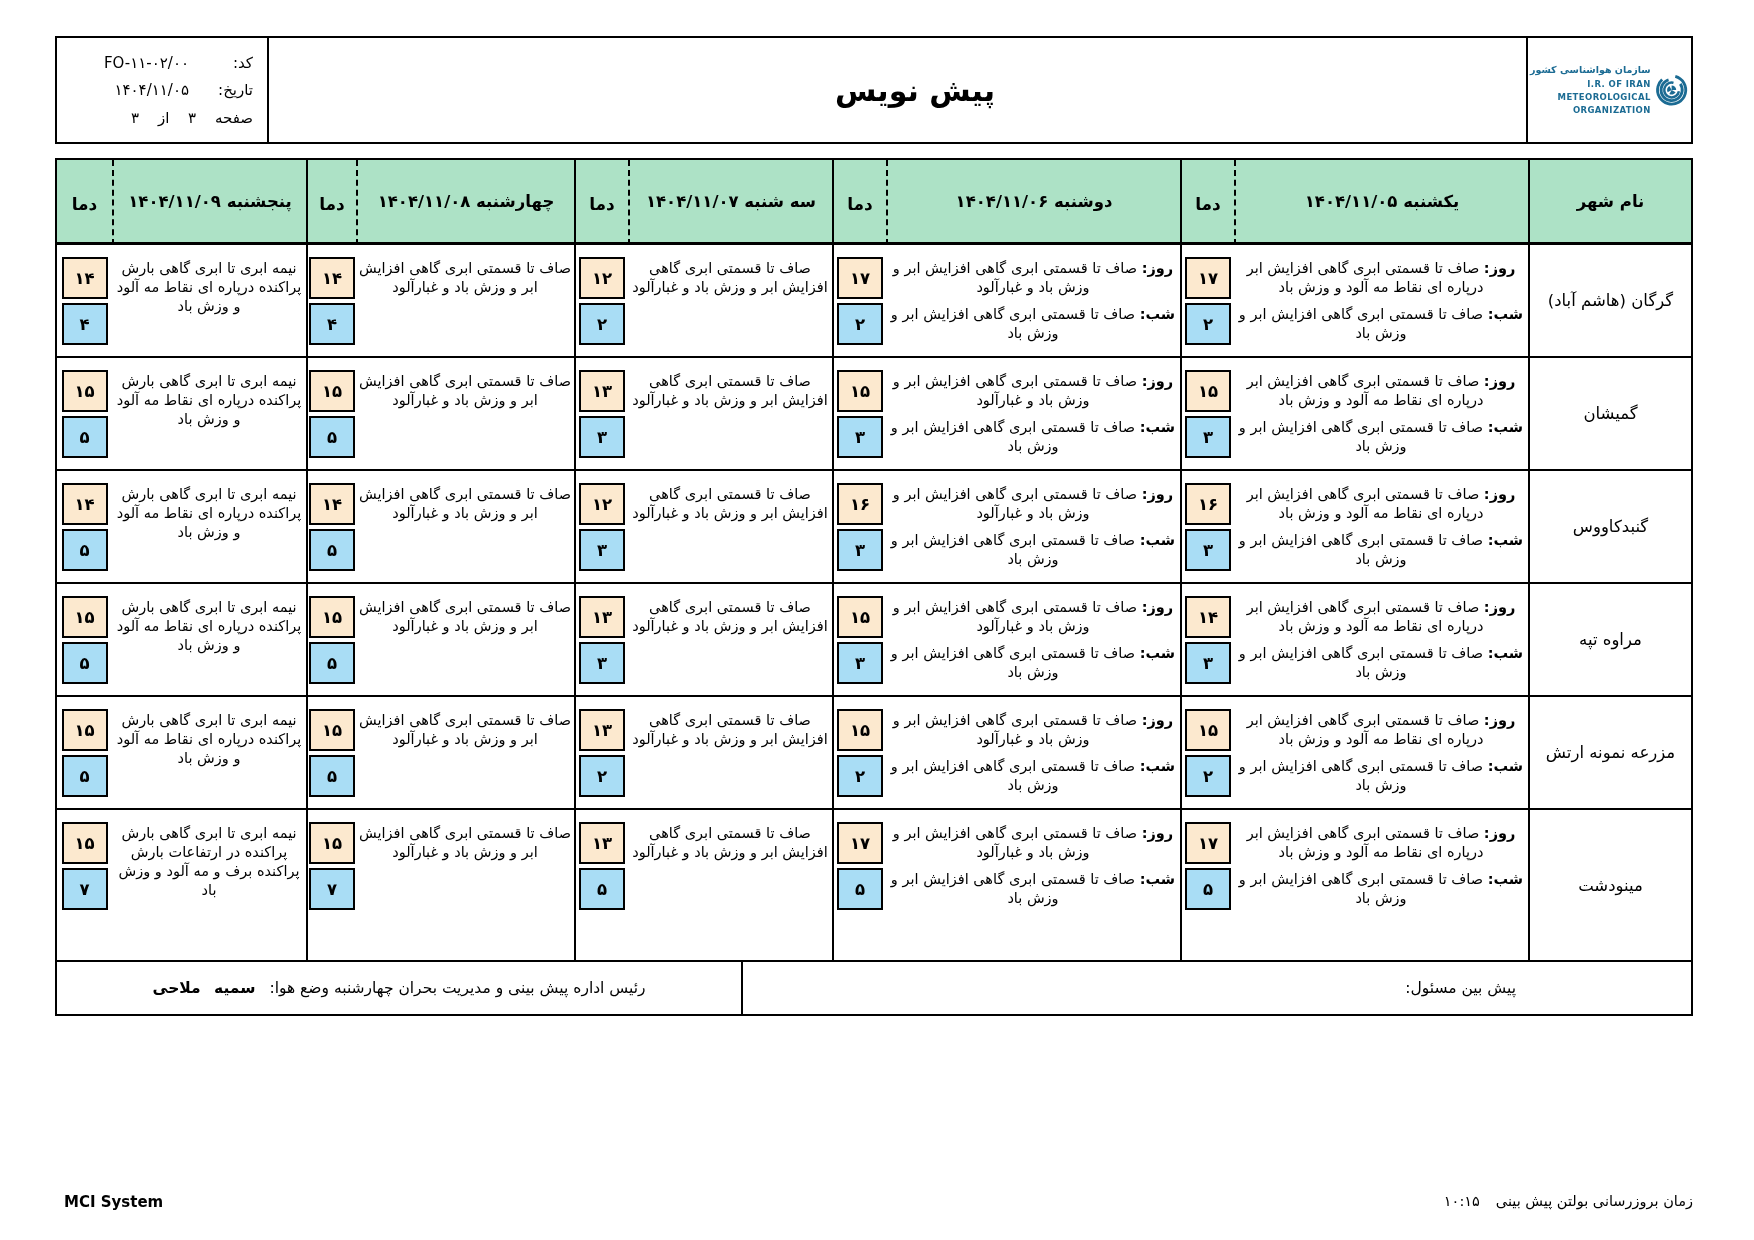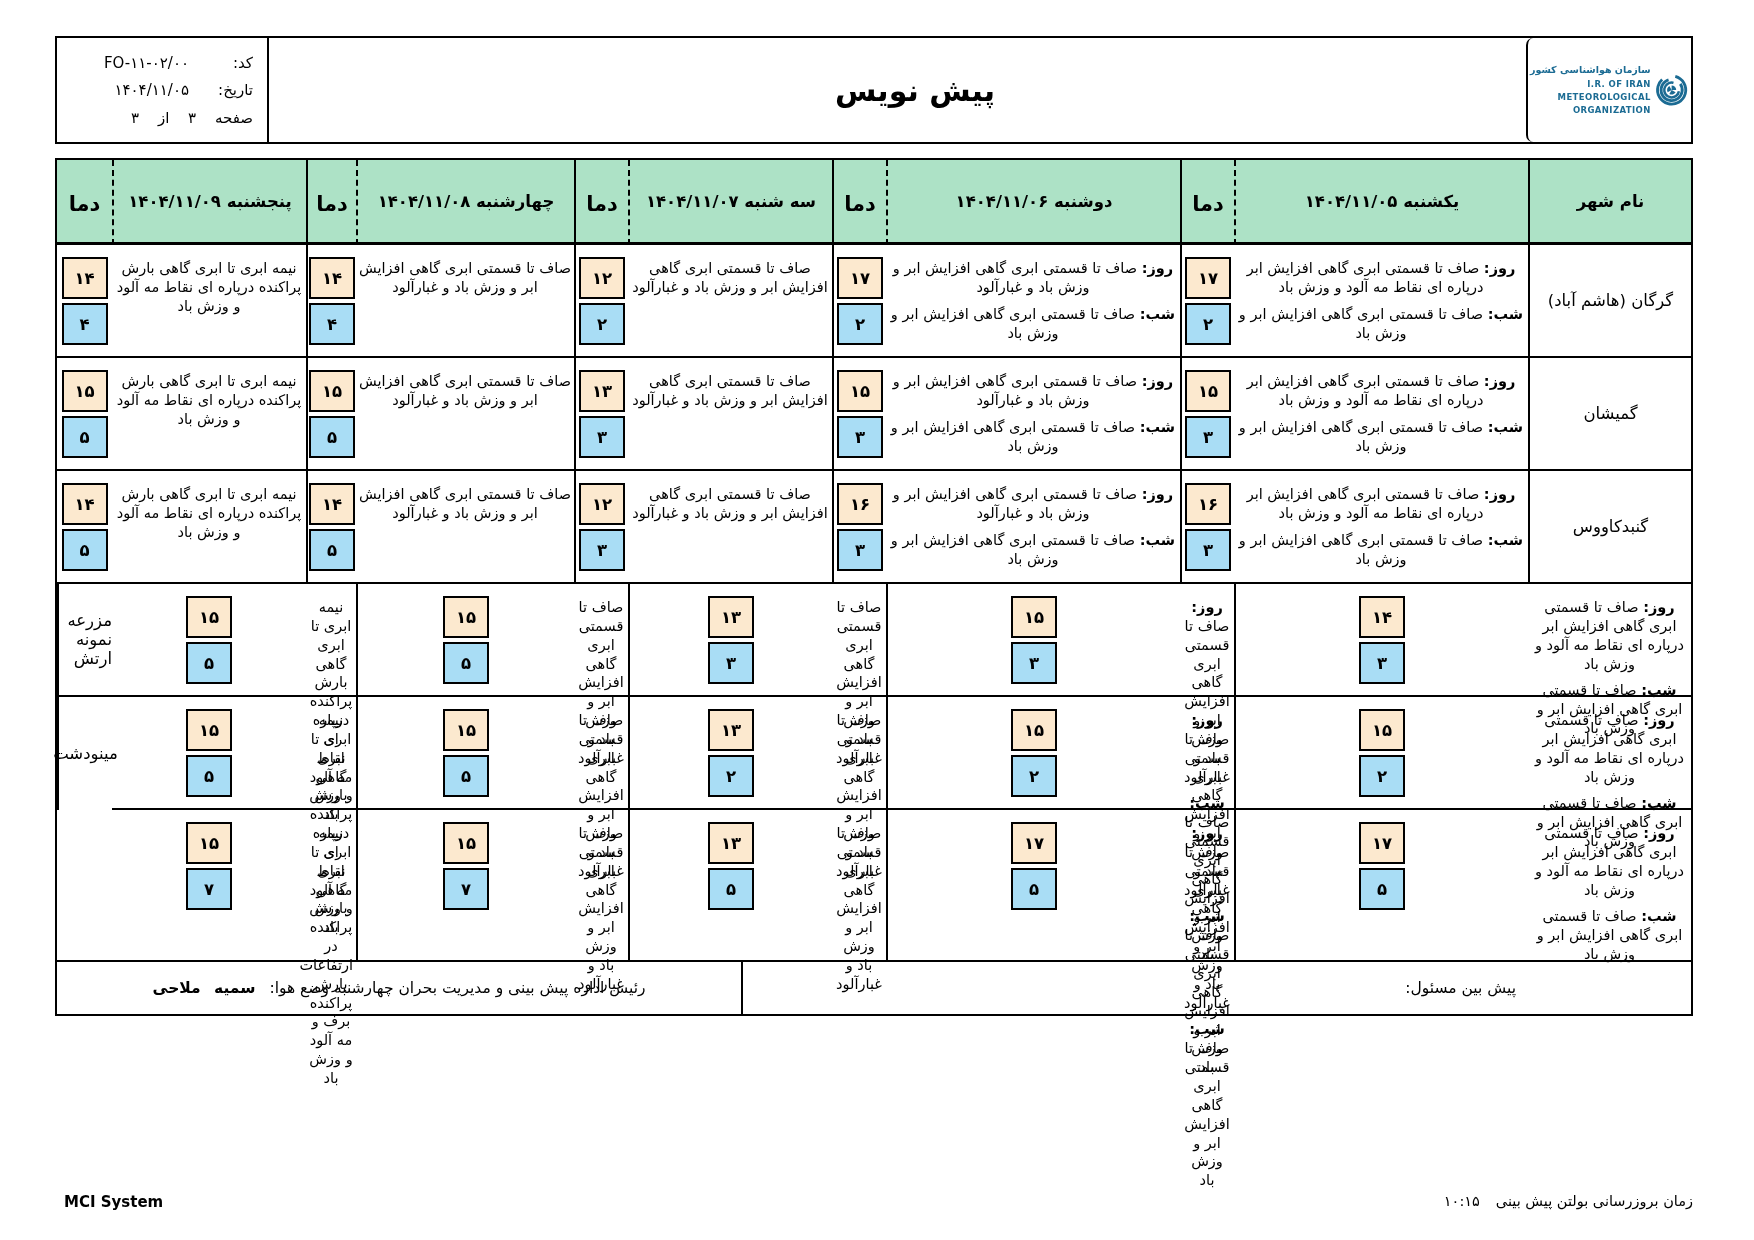--- a/index.html
+++ b/index.html
@@ -12,21 +12,21 @@
     font-family:"DejaVu Sans", sans-serif; direction:rtl; color:#000;
     margin:0 auto; overflow:hidden;
   }
   
   .header-box{
     position:absolute; left:55px; top:36px; width:1638px; height:108px;
     border:2px solid #000; display:flex; direction:rtl;
   }
   .logo-section{
     width:165px; border-left:2px solid #000; display:flex; direction:rtl;
-    align-items:center; justify-content:center; gap:3px; padding:3px 2px;border-radius:7px;
+    align-items:center; justify-content:center; gap:3px; padding:3px 2px;
   }
   .logo-text{ text-align:right; color:var(--accent); line-height:1.55; white-space:nowrap;}
   .logo-text .fa{ font-size:9.5px; font-weight:bold; }
   .logo-text .en{ font-size:8.5px; letter-spacing:.4px; direction:ltr; font-weight:bold;}
   .title-section{ flex:1; display:flex; align-items:center; justify-content:center;padding-left:35px; }
   .doc-title{ font-size:30px; font-weight:600; letter-spacing:1px; }
   .info-section{
     width:212px; border-right:2px solid #000; display:flex; flex-direction:column;
     justify-content:space-evenly; padding:6px 14px; font-size:15px;
   }
@@ -40,21 +40,21 @@
     border:2px solid #000; display:grid; direction:rtl;
     grid-template-columns:163px 294px 54px 294px 54px 204px 54px 218px 50px 194px 55px;
     grid-template-rows:85px 113px 113px 113px 113px 113px 150px;
     background:#fff;
   }
   .gc{ border-bottom:2px solid #000; min-width:0; }
   .hc{
     background:var(--green); display:flex; align-items:center; justify-content:center;
     font-weight:bold; font-size:16.5px; border-bottom:3px solid #000; white-space:nowrap;
   }
-  .h-temp{ font-size:21px; }
+  .h-temp{ font-size:17px; }
   .c-city{ border-left:2px solid #000; }
   .h-day{ border-left:2px dashed #000; }
   .c-temp{ border-left:2px solid #000; padding-top:6px; }
   .col-last{ border-left:none; }
   .row-last{ border-bottom:none; }
   .bc.c-city{ display:flex; align-items:center; justify-content:center; font-size:16.5px; }
   .bc.c-text{ padding:6px 3px 0; text-align:center; font-size:14.5px; line-height:1.3; }
   .bc.c-text p{ margin:8px 0 7px; }
   .bc.c-text b{ font-weight:bold; }
   .tbox{
@@ -237,20 +237,21 @@
         <div class="tbox tmax">۱۴</div>
         <div class="tbox tmin">۵</div>
       </div>
       <div class="gc bc c-text">
         <p>نیمه ابری تا ابری گاهی بارش پراکنده درپاره ای نقاط مه آلود و وزش باد</p>
       </div>
       <div class="gc bc c-temp col-last">
         <div class="tbox tmax">۱۴</div>
         <div class="tbox tmin">۵</div>
       </div>
+      <div class="gc bc c-city">مراوه تپه</div>
       <div class="gc bc c-text">
         <p><b>روز:</b> <span>صاف تا قسمتی ابری گاهی افزایش ابر درپاره ای نقاط مه آلود و وزش باد</span></p>
         <p><b>شب:</b> <span>صاف تا قسمتی ابری گاهی افزایش ابر و وزش باد</span></p>
       </div>
       <div class="gc bc c-temp">
         <div class="tbox tmax">۱۴</div>
         <div class="tbox tmin">۳</div>
       </div>
       <div class="gc bc c-text">
         <p><b>روز:</b> <span>صاف تا قسمتی ابری گاهی افزایش ابر و وزش باد و غبارآلود</span></p>

